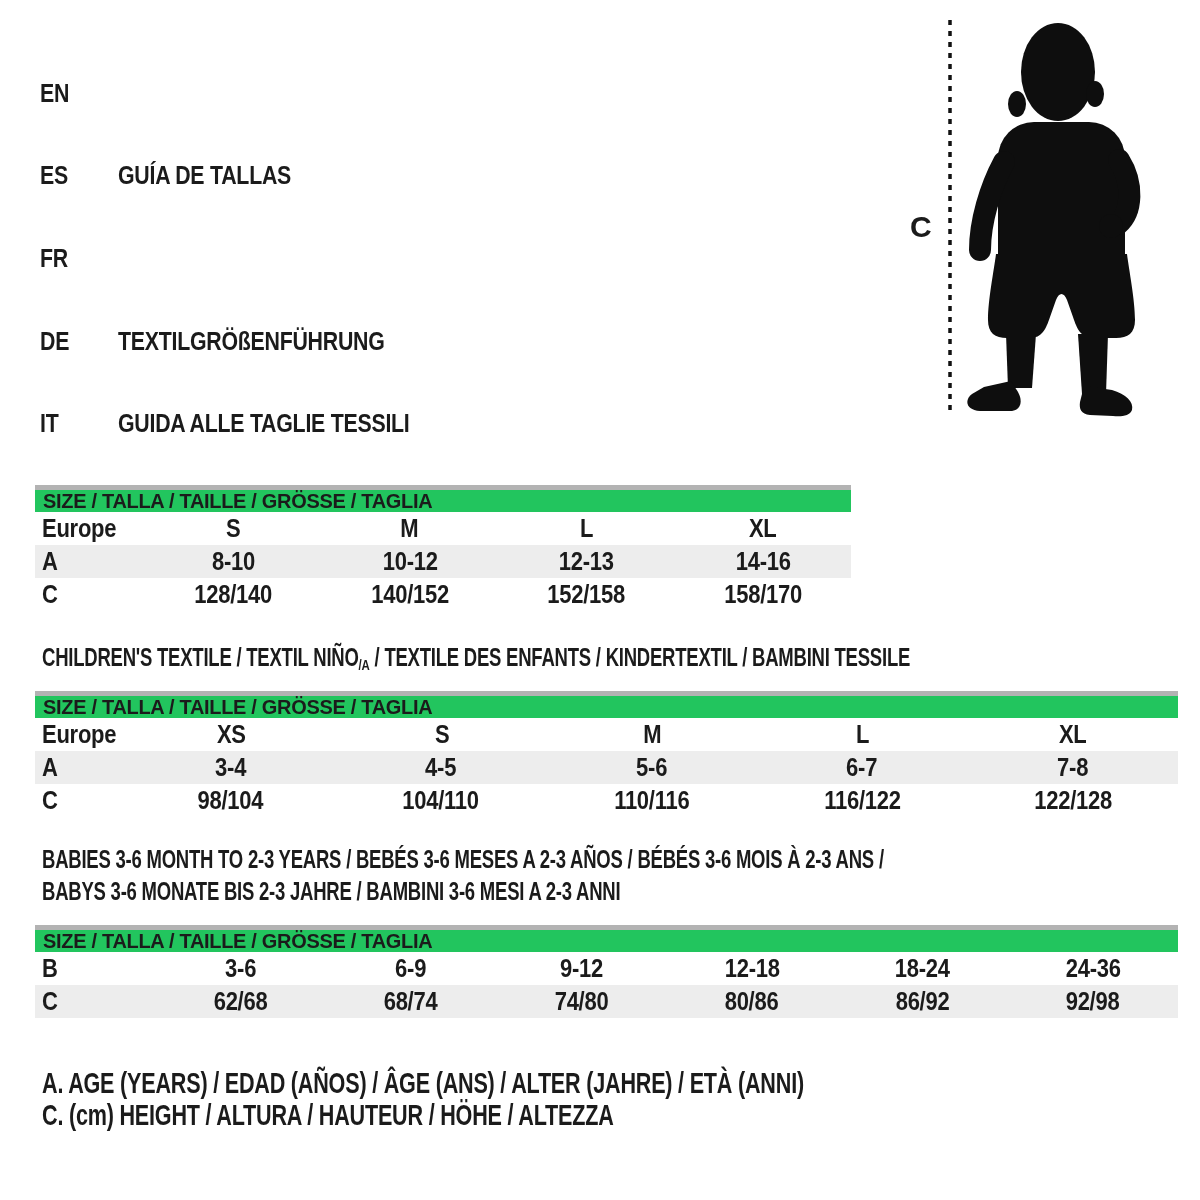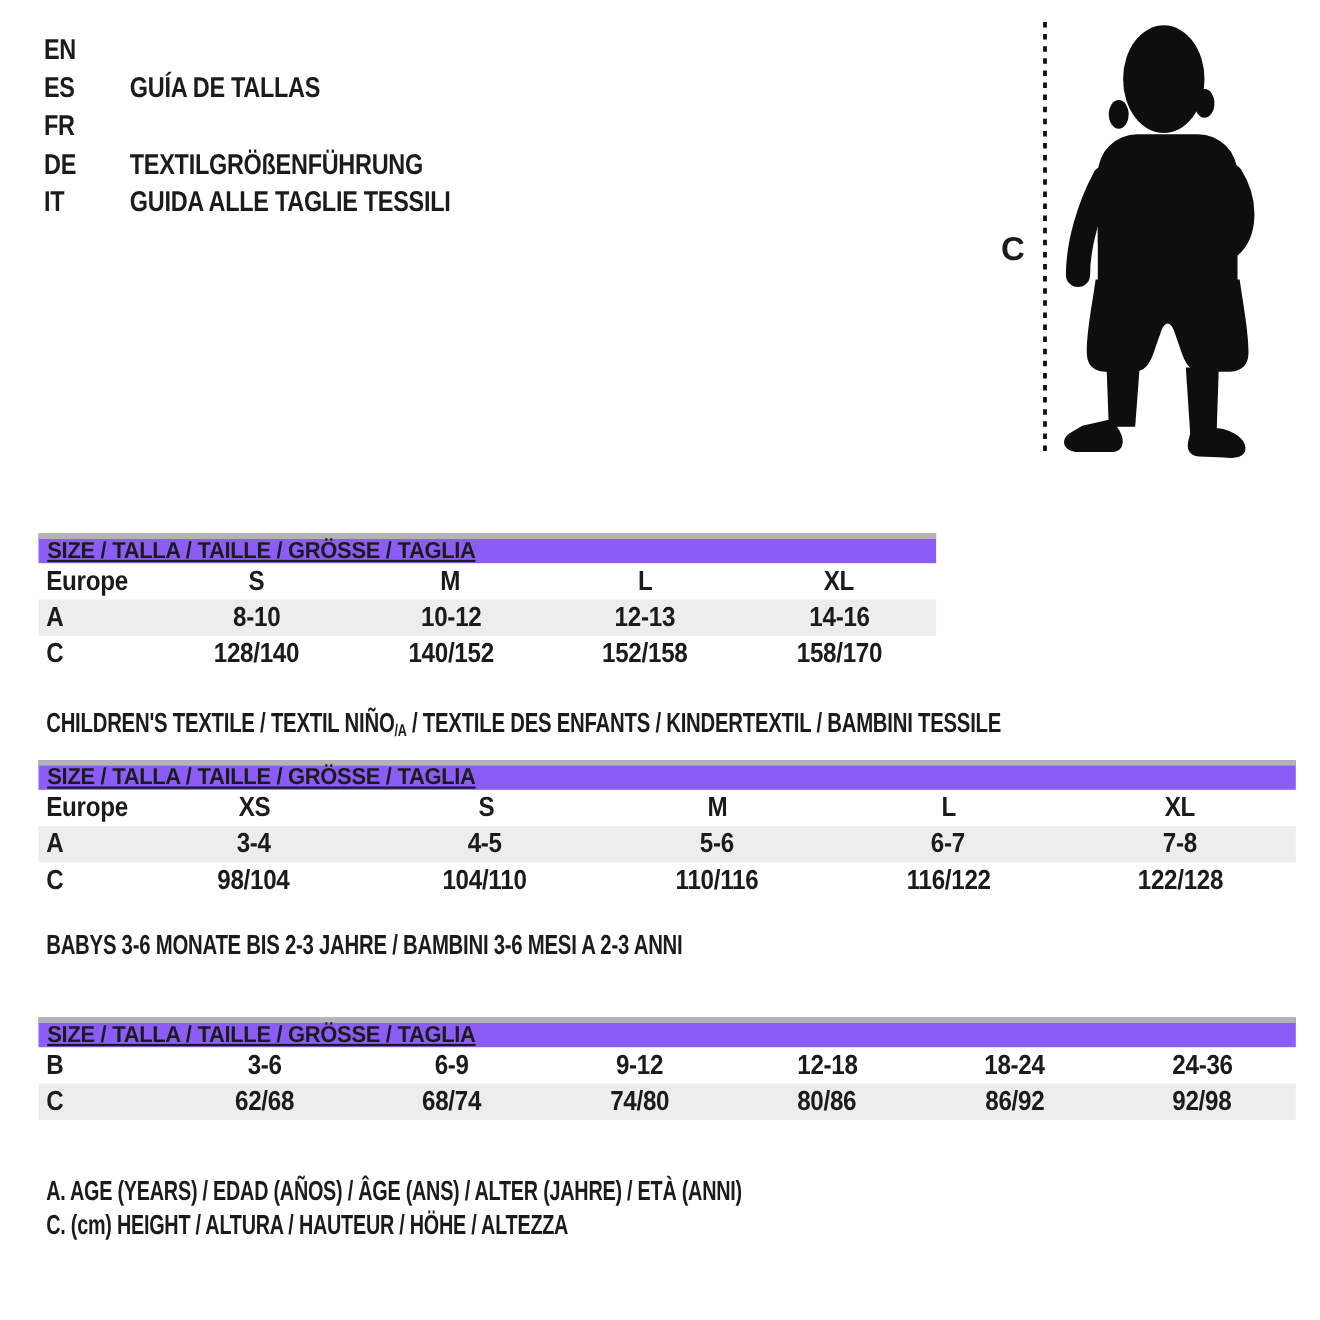--- a/index.html
+++ b/index.html
@@ -6,60 +6,60 @@
   .page {
     position:relative; width:1200px; height:1200px; overflow:hidden;
     background:#ffffff; color:#1b1b1b;
     font-family:"Liberation Sans","DejaVu Sans",sans-serif;
     font-weight:700; letter-spacing:-0.3px;
   }
   .cond { display:inline-block; white-space:nowrap; }
 
   
   .lang-block { position:absolute; left:40px; top:28px; }
-  .lang-row { display:flex; align-items:center; height:34.6px; font-size:26px; }
+  .lang-row { display:flex; align-items:center; height:34.6px; font-size:26px;margin-top:48px; }
   .lang-row .cond { transform:scaleX(0.82); transform-origin:0 50%; }
   .lang-code { width:78px; flex:0 0 78px; }
 
   
   .figure { position:absolute; left:898px; top:10px; width:266px; height:414px; }
   .figure svg { position:absolute; left:0; top:0; }
   .height-label { position:absolute; left:12px; top:200px; font-size:30px; }
 
   
   .section-title { position:absolute; left:42px; font-size:25px; line-height:31.5px; }
   .section-title .cond { transform:scaleX(0.74); transform-origin:0 50%; }
   .subscr { font-size:0.62em; vertical-align:-0.28em; }
   #junior-title   { top:431px; }
   #children-title { top:642px; }
   #babies-title   { top:844px; }
 
   
   .tbl { position:absolute; left:35px; }
   .size-bar {
-    height:22px; border-top:5px solid #b3b3b3; background:#8b5cf6;
-    display:flex; align-items:center; padding-left:8px; font-size:21px;text-decoration:underline;
+    height:22px; border-top:5px solid #b3b3b3; background:#22c55e;
+    display:flex; align-items:center; padding-left:8px; font-size:21px;
   }
   .size-bar .cond { transform:scaleX(0.95); transform-origin:0 50%; }
   .trow { display:flex; align-items:center; height:33px; font-size:25px; }
   .trow.shaded { background:#ededed; }
   .tlabel { padding-left:7px; box-sizing:border-box; }
   .tlabel .cond { transform:scaleX(0.88); transform-origin:0 50%; }
   .tcell { flex:1 1 0; text-align:center; }
   .tcell .cond { transform:scaleX(0.88); transform-origin:50% 50%; }
   #tbl-junior   { top:485px; width:816px; }
   #tbl-junior .tlabel   { flex:0 0 110px; }
   #tbl-children { top:691px; width:1143px; }
   #tbl-children .tlabel { flex:0 0 90px; }
   #tbl-babies   { top:925px; width:1143px; }
   #tbl-babies .tlabel   { flex:0 0 120px; }
 
   
   .legend { position:absolute; left:42px; top:1066px; }
-  .legend-line { display:flex; align-items:flex-end; height:31.5px; font-size:25px; }
+  .legend-line { display:flex; align-items:flex-start; height:31.5px; font-size:30px; }
   .legend-line .cond { transform:scaleX(0.72); transform-origin:0 50%; }
 </style>
 </head>
 <body>
 
 <div class="page">
 
   <div class="lang-block">
     <div class="lang-row">
       <span class="lang-code"><span class="cond">EN</span></span>
@@ -164,20 +164,21 @@
       <span class="tlabel"><span class="cond">C</span></span>
       <span class="tcell"><span class="cond">98/104</span></span>
       <span class="tcell"><span class="cond">104/110</span></span>
       <span class="tcell"><span class="cond">110/116</span></span>
       <span class="tcell"><span class="cond">116/122</span></span>
       <span class="tcell"><span class="cond">122/128</span></span>
     </div>
   </div>
 
   <div class="section-title" id="babies-title">
+    <div><span class="cond">BABIES 3-6 MONTH TO 2-3 YEARS / BEBÉS 3-6 MESES A 2-3 AÑOS / BÉBÉS 3-6 MOIS À 2-3 ANS /</span></div>
     <div><span class="cond">BABYS 3-6 MONATE BIS 2-3 JAHRE / BAMBINI 3-6 MESI A 2-3 ANNI</span></div>
   </div>
   <div class="tbl" id="tbl-babies">
     <div class="size-bar">
       <span class="cond">SIZE / TALLA / TAILLE / GRÖSSE / TAGLIA</span>
     </div>
     <div class="trow">
       <span class="tlabel"><span class="cond">B</span></span>
       <span class="tcell"><span class="cond">3-6</span></span>
       <span class="tcell"><span class="cond">6-9</span></span>

